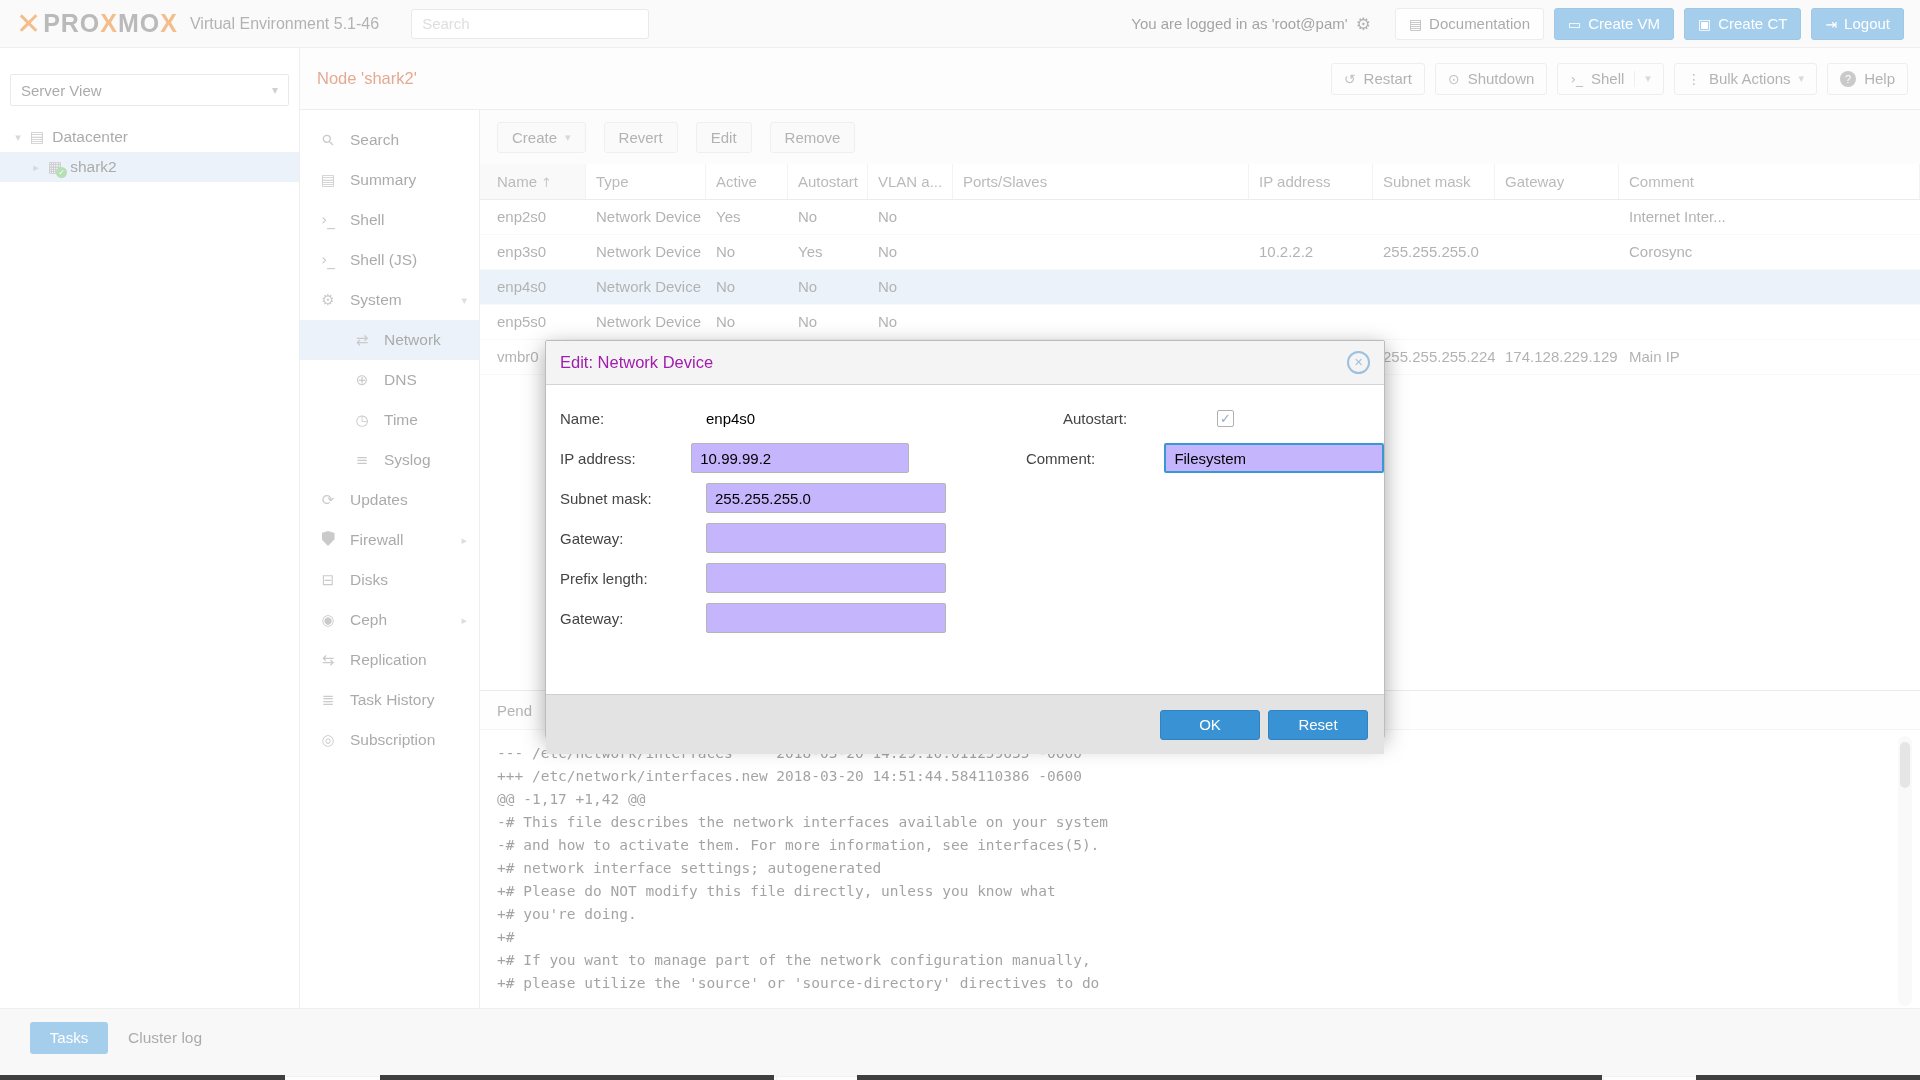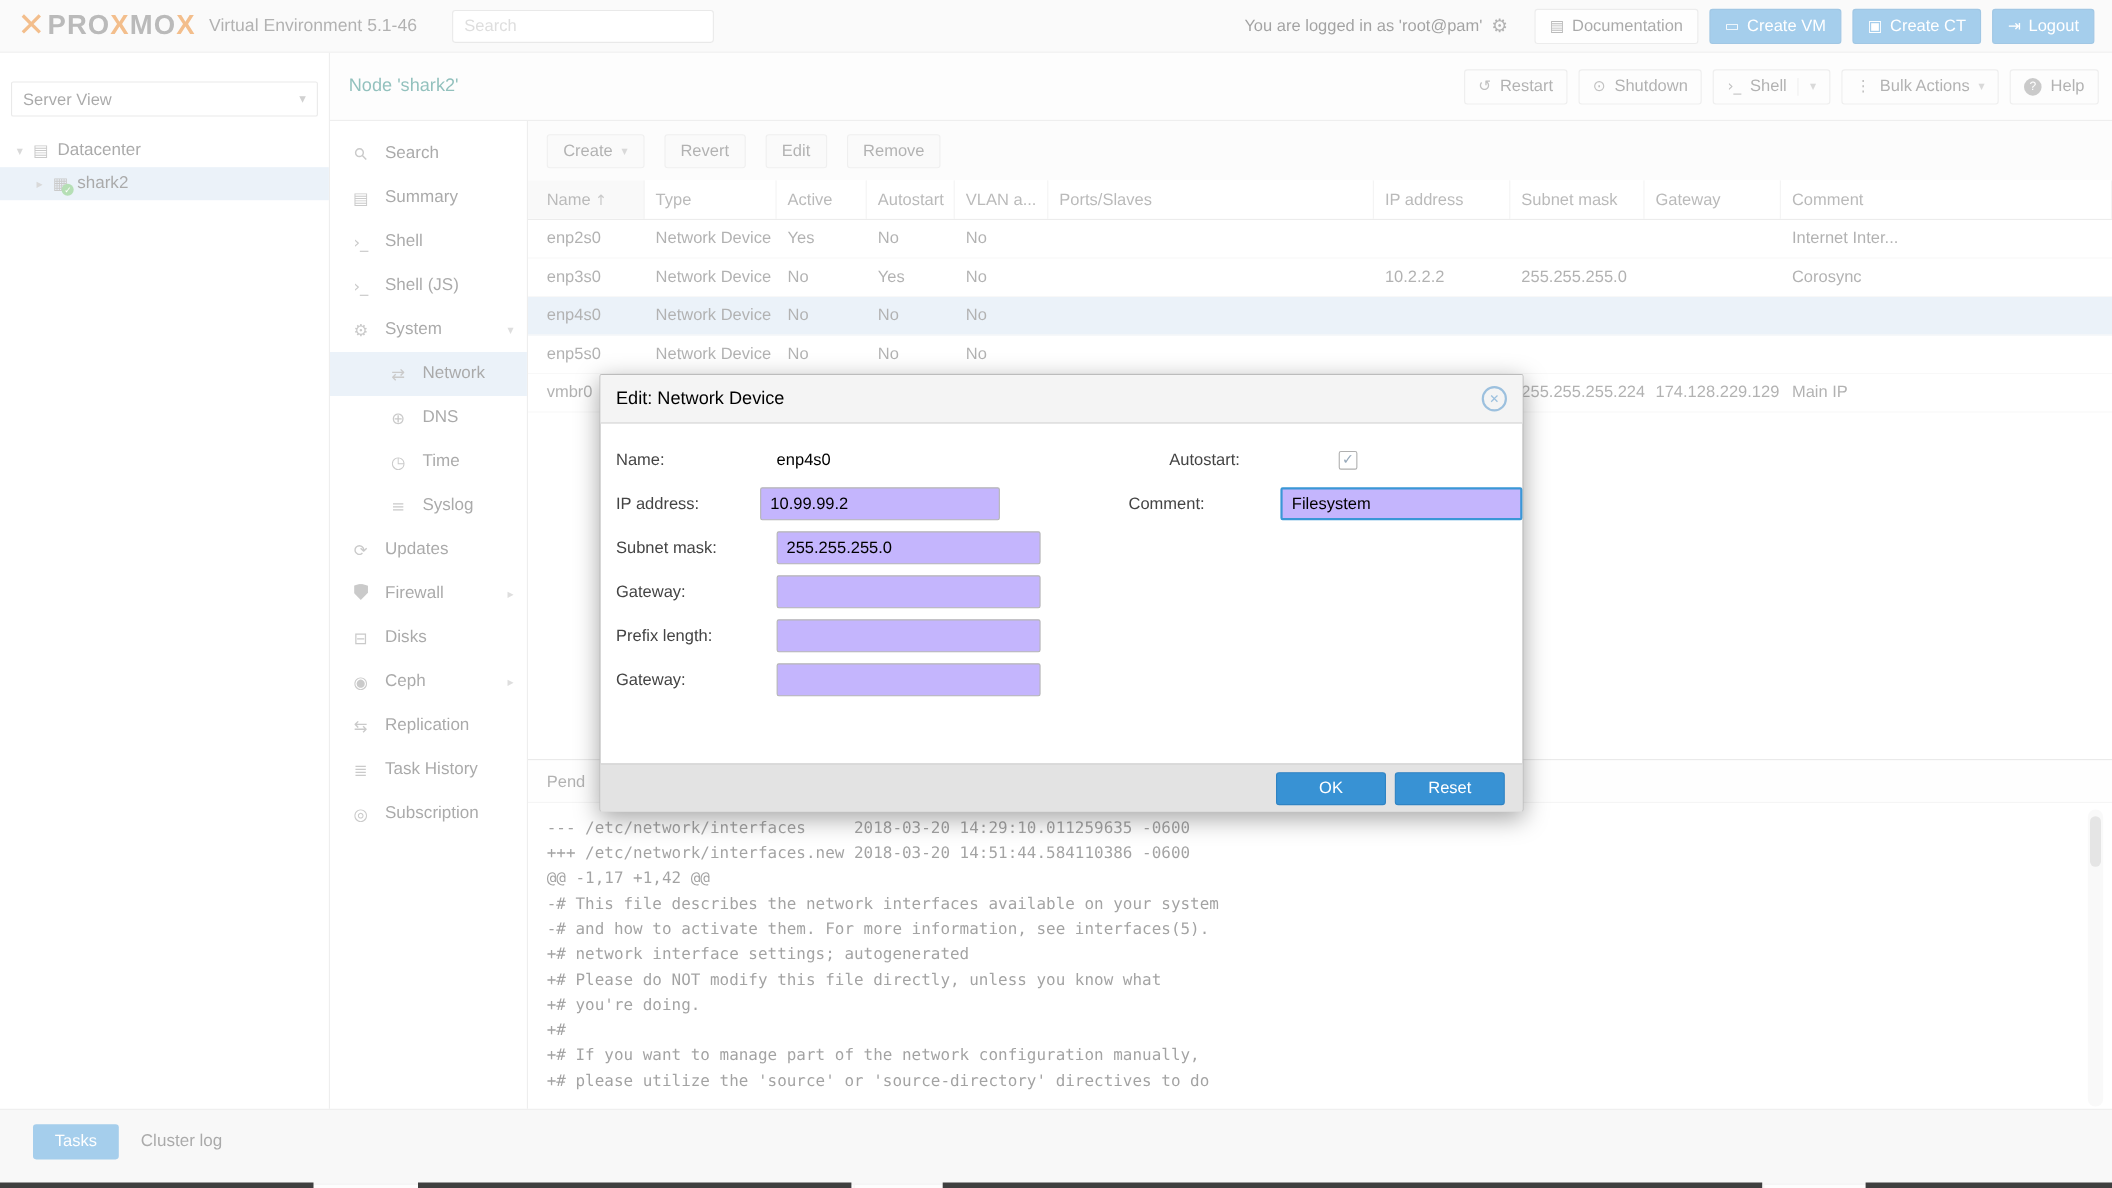--- a/index.html
+++ b/index.html
@@ -42,21 +42,21 @@
   .tree-row .ticon { font-size:15px; color:#8a8a8a; margin:0 8px 0 4px; position:relative; }
   .tree-row.selected { background:#d2e2f2; }
   .badge-check { position:absolute; right:-5px; bottom:-2px; width:11px; height:11px; border-radius:50%;
     background:#5cb85c; color:#fff; font-size:8px; line-height:11px; text-align:center; }
   .indent1 { margin-left:10px; } .indent2 { margin-left:28px; }
 
   
   .node-panel { flex:1; display:flex; flex-direction:column; }
   .node-titlebar { height:62px; background:#fafafa; border-bottom:1px solid #d9d9d9; display:flex;
     align-items:center; padding:0 12px 0 17px; }
-  .node-title { font-size:16.5px; color:#0f766e; }
+  .node-title { font-size:16.5px; color:#c2410c; }
   .nt-spacer { flex:1; }
   .hbtn { height:32px; display:inline-flex; align-items:center; gap:8px; padding:0 12px; border:1px solid #d9d9d9;
     border-radius:3px; background:#fafafa; color:#555; font-size:15px; margin-left:10px; cursor:pointer; }
   .hbtn .icon { font-size:14px; color:#777; }
   .hbtn .sep { width:1px; height:16px; background:#dcdcdc; margin:0 2px; }
   .hbtn .caret { font-size:11px; color:#aaa; }
   .qcircle { width:16px; height:16px; border-radius:50%; background:#8a8a8a; color:#fff; font-size:11px;
     line-height:16px; text-align:center; display:inline-block; }
 
   .node-body { flex:1; display:flex; min-height:0; }
@@ -112,34 +112,34 @@
   .task-sliver .div { position:absolute; top:0; width:1px; height:19px; background:#e5e5e5; }
   .bottom-bars { position:absolute; left:0; top:1075px; width:1920px; height:5px; z-index:300; }
   .bottom-bars .bar { position:absolute; top:0; height:5px; background:#3f3f3f; }
 
   
   .mask { position:absolute; inset:0; background:rgba(255,255,255,0.55); z-index:200; }
   .dialog { position:absolute; left:545px; top:340px; width:840px; height:398px; background:#fff; z-index:400;
     border:1px solid #bcbcbc; border-radius:2px; box-shadow:0 6px 22px rgba(0,0,0,0.35); }
   .dlg-header { height:44px; background:#f4f4f4; border-bottom:1px solid #d4d4d4; display:flex; align-items:center;
     padding:0 14px; }
-  .dlg-title { font-size:16.5px; color:#000000; }
+  .dlg-title { font-size:16.5px; color:#a21caf; }
   .dlg-close { margin-left:auto; width:23px; height:23px; border:2px solid #9cc0de; border-radius:50%;
     color:#9cc0de; font-size:11px; line-height:19px; text-align:center; cursor:pointer; }
   .dlg-body { position:relative; height:309px; padding-top:18px; }
   .frow { display:flex; align-items:center; height:30px; margin:0 0 10px 14px; }
   .flabel { width:146px; font-size:15px; color:#444; }
   .finput { width:240px; height:30px; border:1px solid #b5b5b5; border-radius:2px; padding:0 8px; font-size:15px;
     color:#000; font-family:"Liberation Sans",sans-serif; background:#c4b5fd; }
   .fvalue { font-size:15px; color:#000; }
   .rcol-label { width:154px; font-size:15px; color:#444; margin-left:117px; }
   .finput.focused { border:2px solid #3a97d6; width:242px; }
   .checkbox { width:17px; height:17px; border:1px solid #b0b0b0; border-radius:2px; background:#fff;
     color:#97a9ba; font-size:13px; line-height:15px; text-align:center; }
-  .dlg-footer { height:44px; background:#e3e3e3; border-top:1px solid #cfcfcf; display:flex; align-items:center;
+  .dlg-footer { height:60px; background:#e3e3e3; border-top:1px solid #cfcfcf; display:flex; align-items:center;
     justify-content:flex-end; padding-right:16px; gap:8px; }
   .dlg-btn { width:100px; height:30px; background:#3892d4; border:1px solid #2f83c3; border-radius:3px; color:#fff;
     font-size:15px; text-align:center; line-height:28px; cursor:pointer; }
 </style>
 </head>
 <body>
 
 <div class="app">
 
   <header class="top-header">

